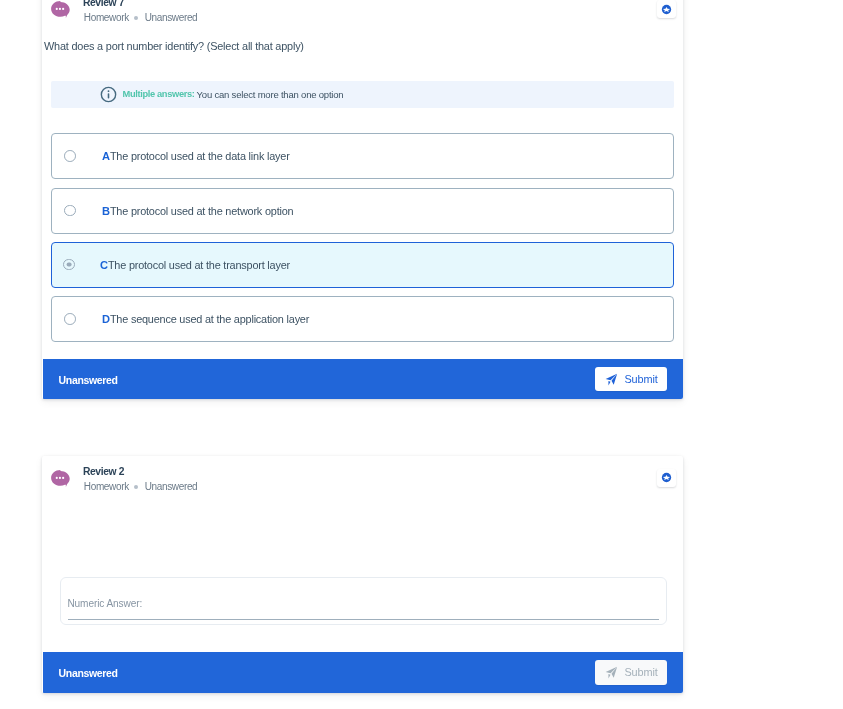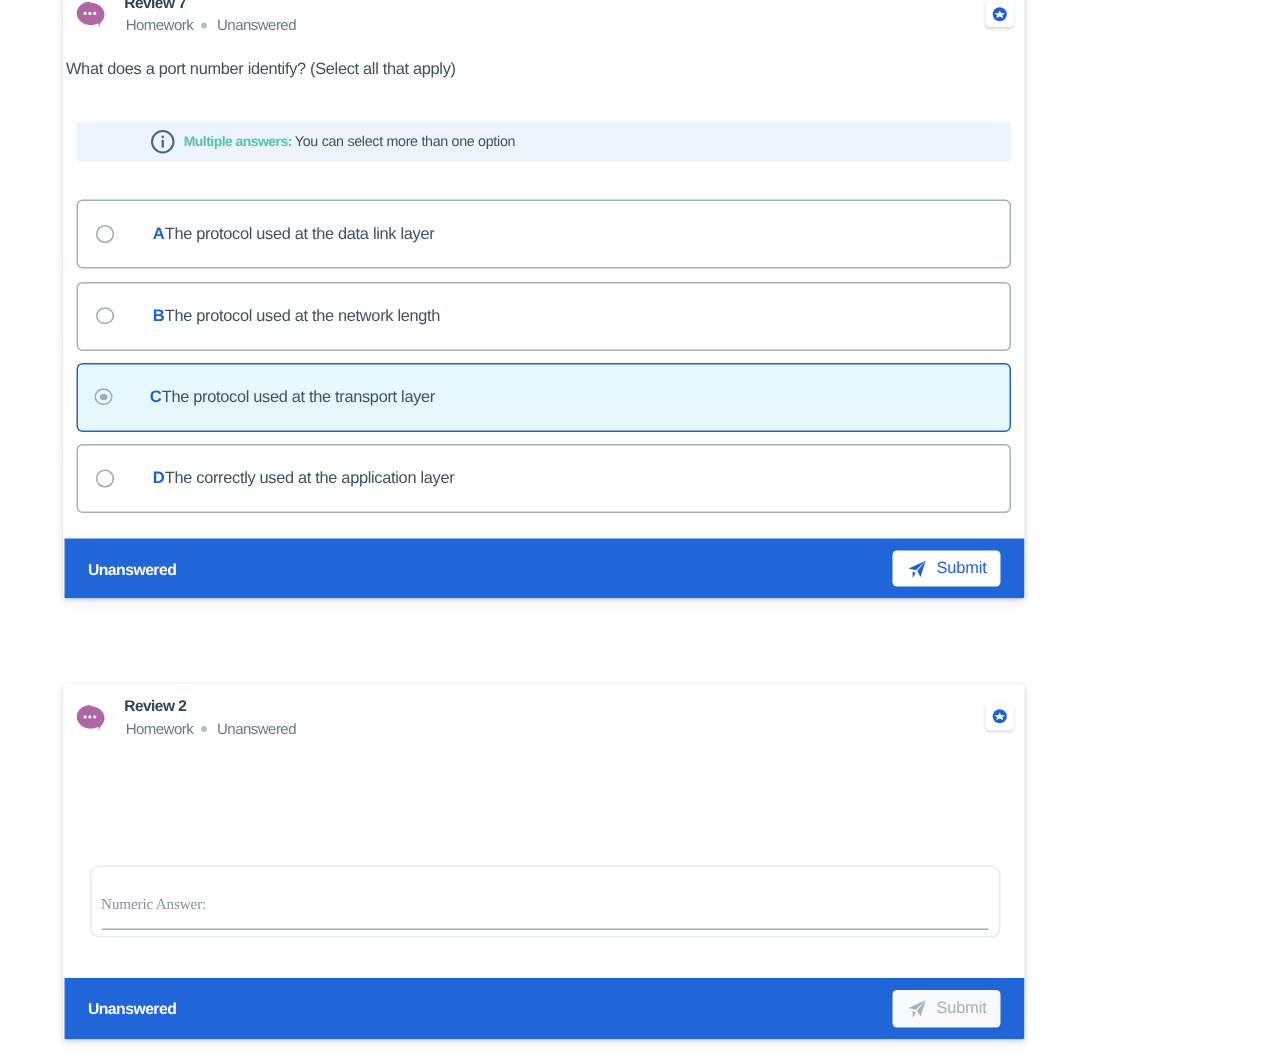--- a/index.html
+++ b/index.html
@@ -46,21 +46,21 @@
          border:1.35px solid #9aabba;box-sizing:border-box;position:relative;flex:none;}
   .opt.selected .radio{margin-left:11.2px;}
   .radio .inner{position:absolute;left:50%;top:50%;transform:translate(-50%,-50%);
          width:4.8px;height:4.8px;border-radius:50%;background:#9aabba;}
   .opt-letter{margin-left:26.0px;font-size:11.1px;font-weight:bold;color:#1a63d6;flex:none;}
   .opt.selected .opt-letter{margin-left:25.0px;}
   .opt-text{font-size:10.9px;letter-spacing:-0.2px;color:#3d5263;}
 
   
   .numbox{position:absolute;left:17.8px;width:607px;height:48.7px;border:1px solid #e7ecf1;
-          border-radius:6px;background:#fff;box-sizing:border-box;font-family:Liberation Serif, serif;}
+          border-radius:6px;background:#fff;box-sizing:border-box;}
   .numline{position:absolute;left:6.8px;width:591.6px;top:24.4px;border-bottom:1.2px solid #9fafbc;
            height:16.8px;}
   .numph{position:absolute;left:-0.2px;bottom:9.6px;font-size:10.1px;letter-spacing:-0.1px;color:#8795a3;}
 
   
   .footer{position:absolute;left:0.8px;width:640.4px;height:40.6px;background:#2166d9;
           display:flex;align-items:center;}
   .footer-status{position:relative;top:1.2px;margin-left:15.8px;font-size:10.5px;font-weight:bold;letter-spacing:-0.35px;color:#fff;}
   .submit{position:absolute;right:16px;height:24.6px;background:#fff;border-radius:3px;
           display:flex;align-items:center;padding:0 9.5px 0 9.9px;cursor:pointer;
@@ -113,33 +113,33 @@
     </div>
 
     <div class="opt" style="top:146px;">
       <span class="radio"></span>
       <span class="opt-letter">A</span>
       <span class="opt-text">The protocol used at the data link layer</span>
     </div>
     <div class="opt" style="top:200.3px;">
       <span class="radio"></span>
       <span class="opt-letter">B</span>
-      <span class="opt-text">The protocol used at the network length</span>
+      <span class="opt-text">The protocol used at the network option</span>
     </div>
     <div class="opt selected" style="top:254.2px;">
       <span class="radio">
           <span class="inner"></span>
         </span>
       <span class="opt-letter">C</span>
       <span class="opt-text">The protocol used at the transport layer</span>
     </div>
     <div class="opt" style="top:308.9px;">
       <span class="radio"></span>
       <span class="opt-letter">D</span>
-      <span class="opt-text">The correctly used at the application layer</span>
+      <span class="opt-text">The sequence used at the application layer</span>
     </div>
 
     <div class="footer" style="top:371.5px;">
       <span class="footer-status">Unanswered</span>
       <div class="submit">
         <span class="plane">
           <svg width="13" height="13" viewBox="0 0 24 24">
             <path fill="#1f62d8" d="M22.4 1.6 1.2 11.2l9.05 2.0z"></path>
             <path fill="#1f62d8" d="M22.4 1.6 12.0 14.1l4.05 7.5z"></path>
             <path fill="#1f62d8" d="M6.3 14.9 6.3 23.0 10.2 16.2z"></path>

